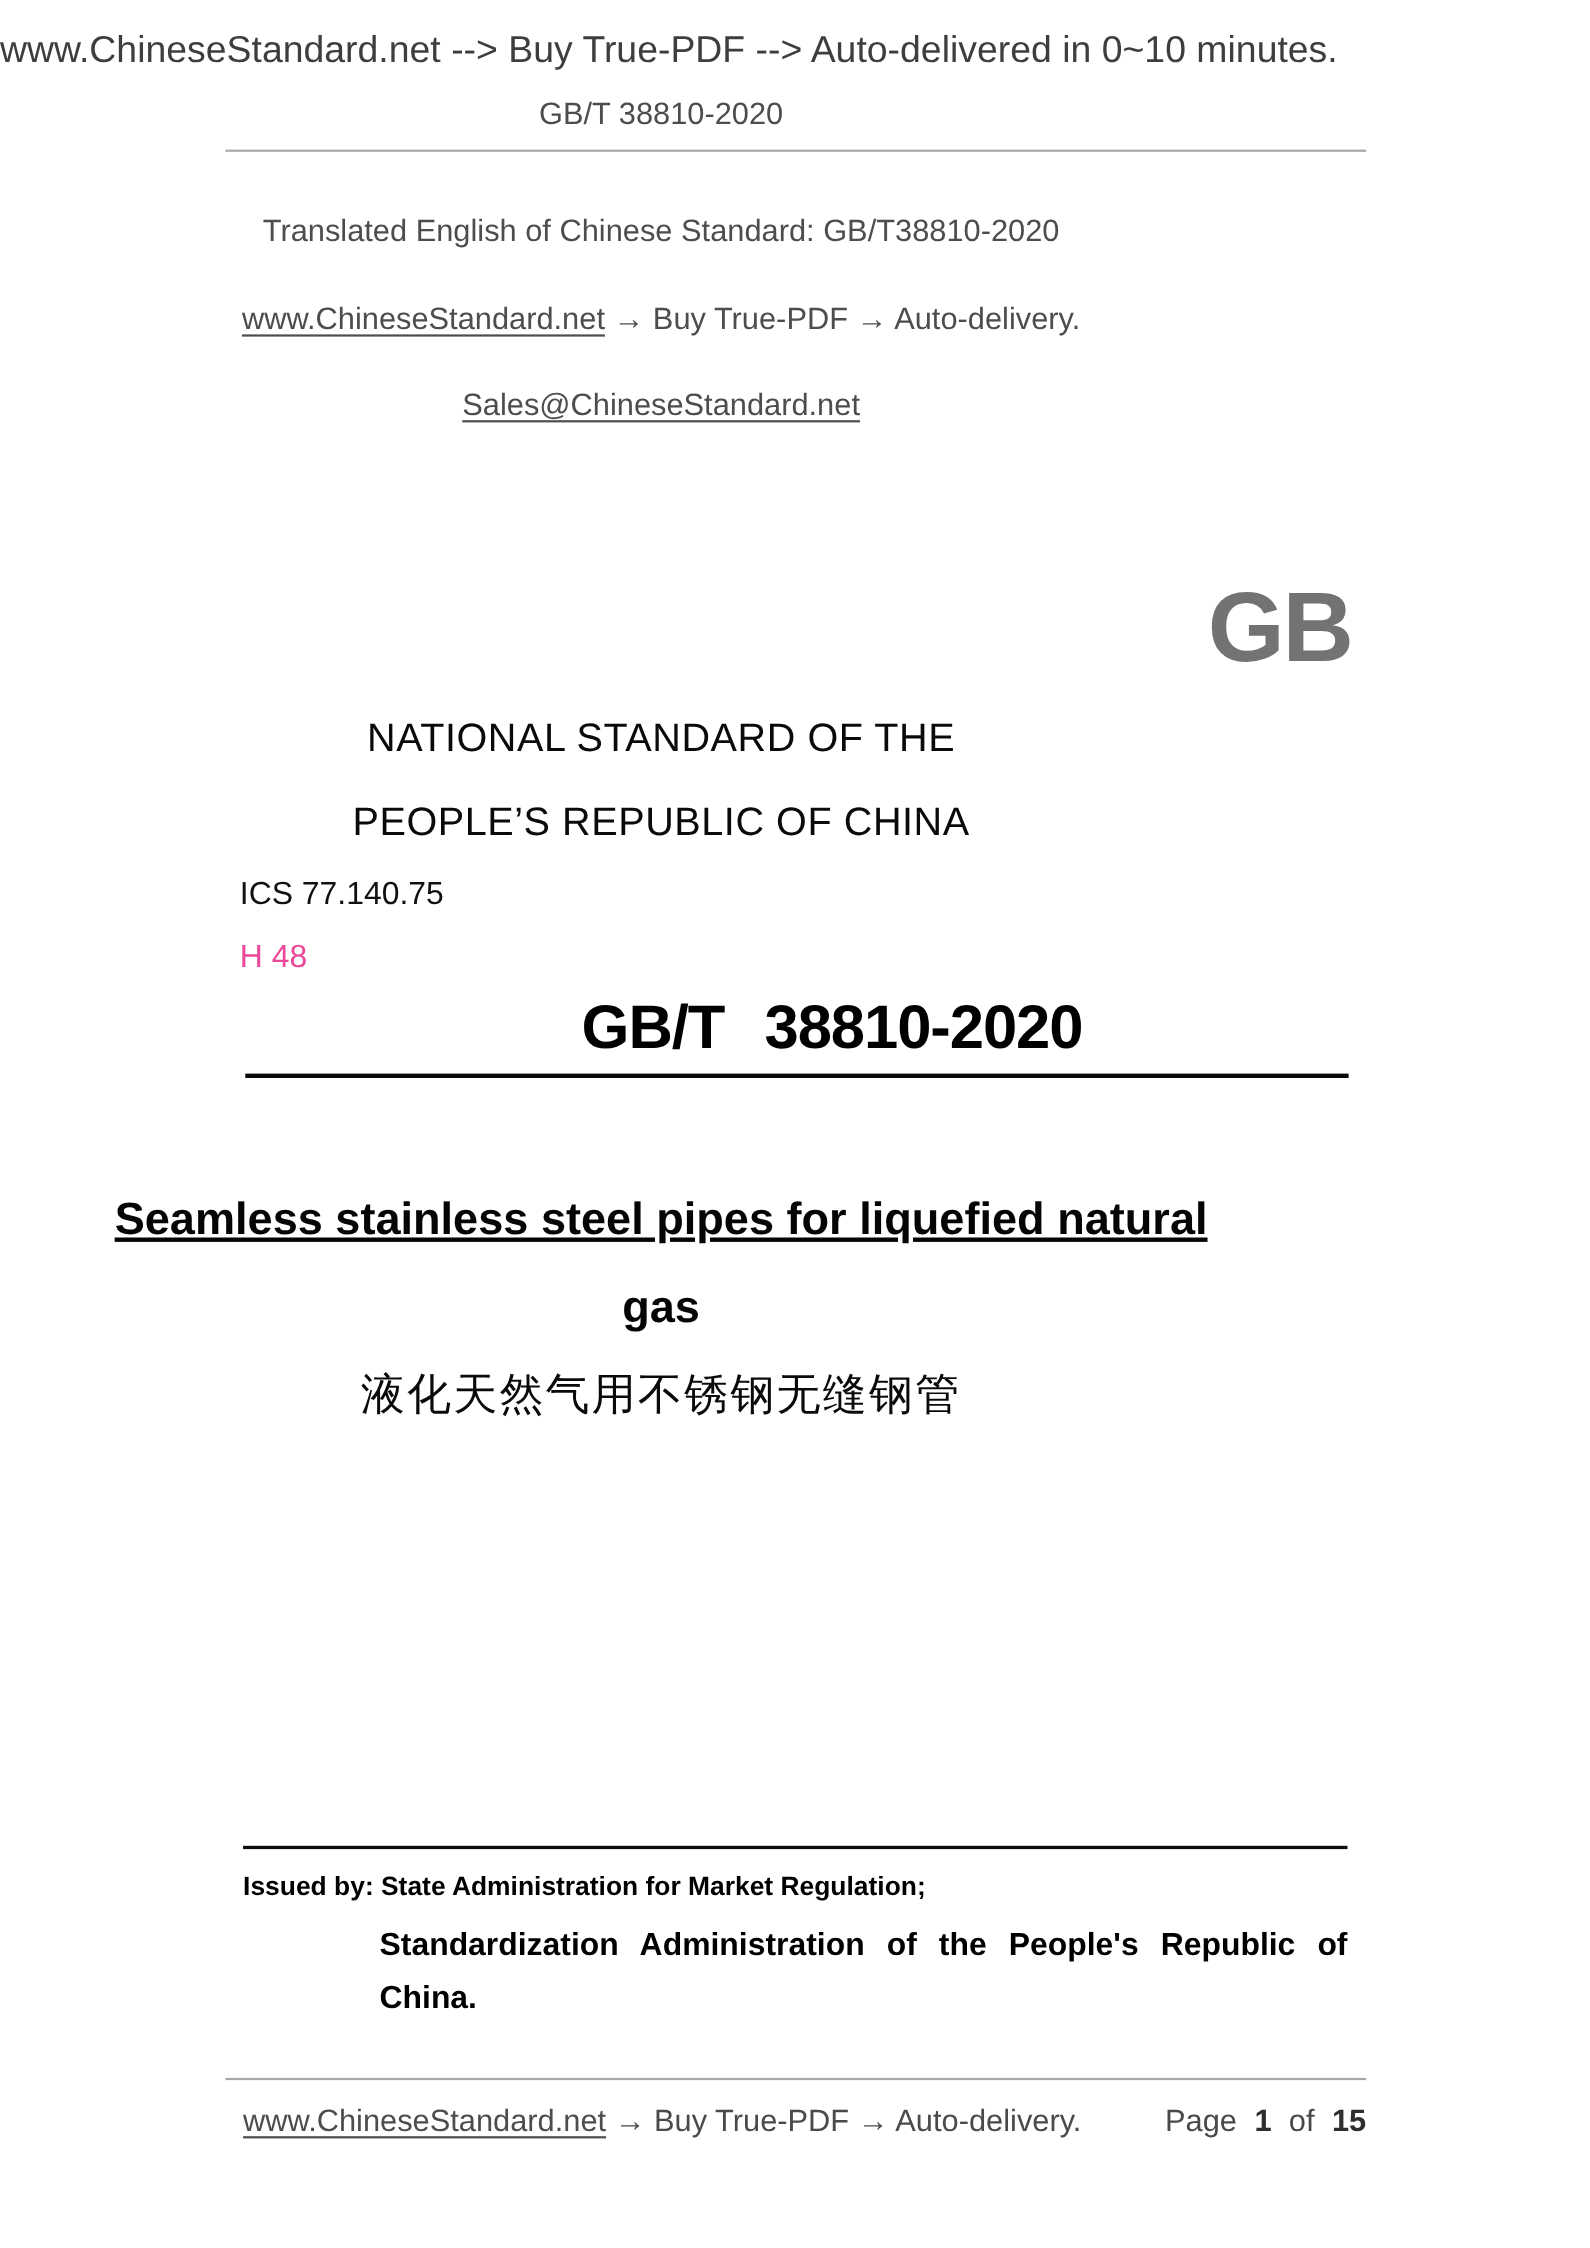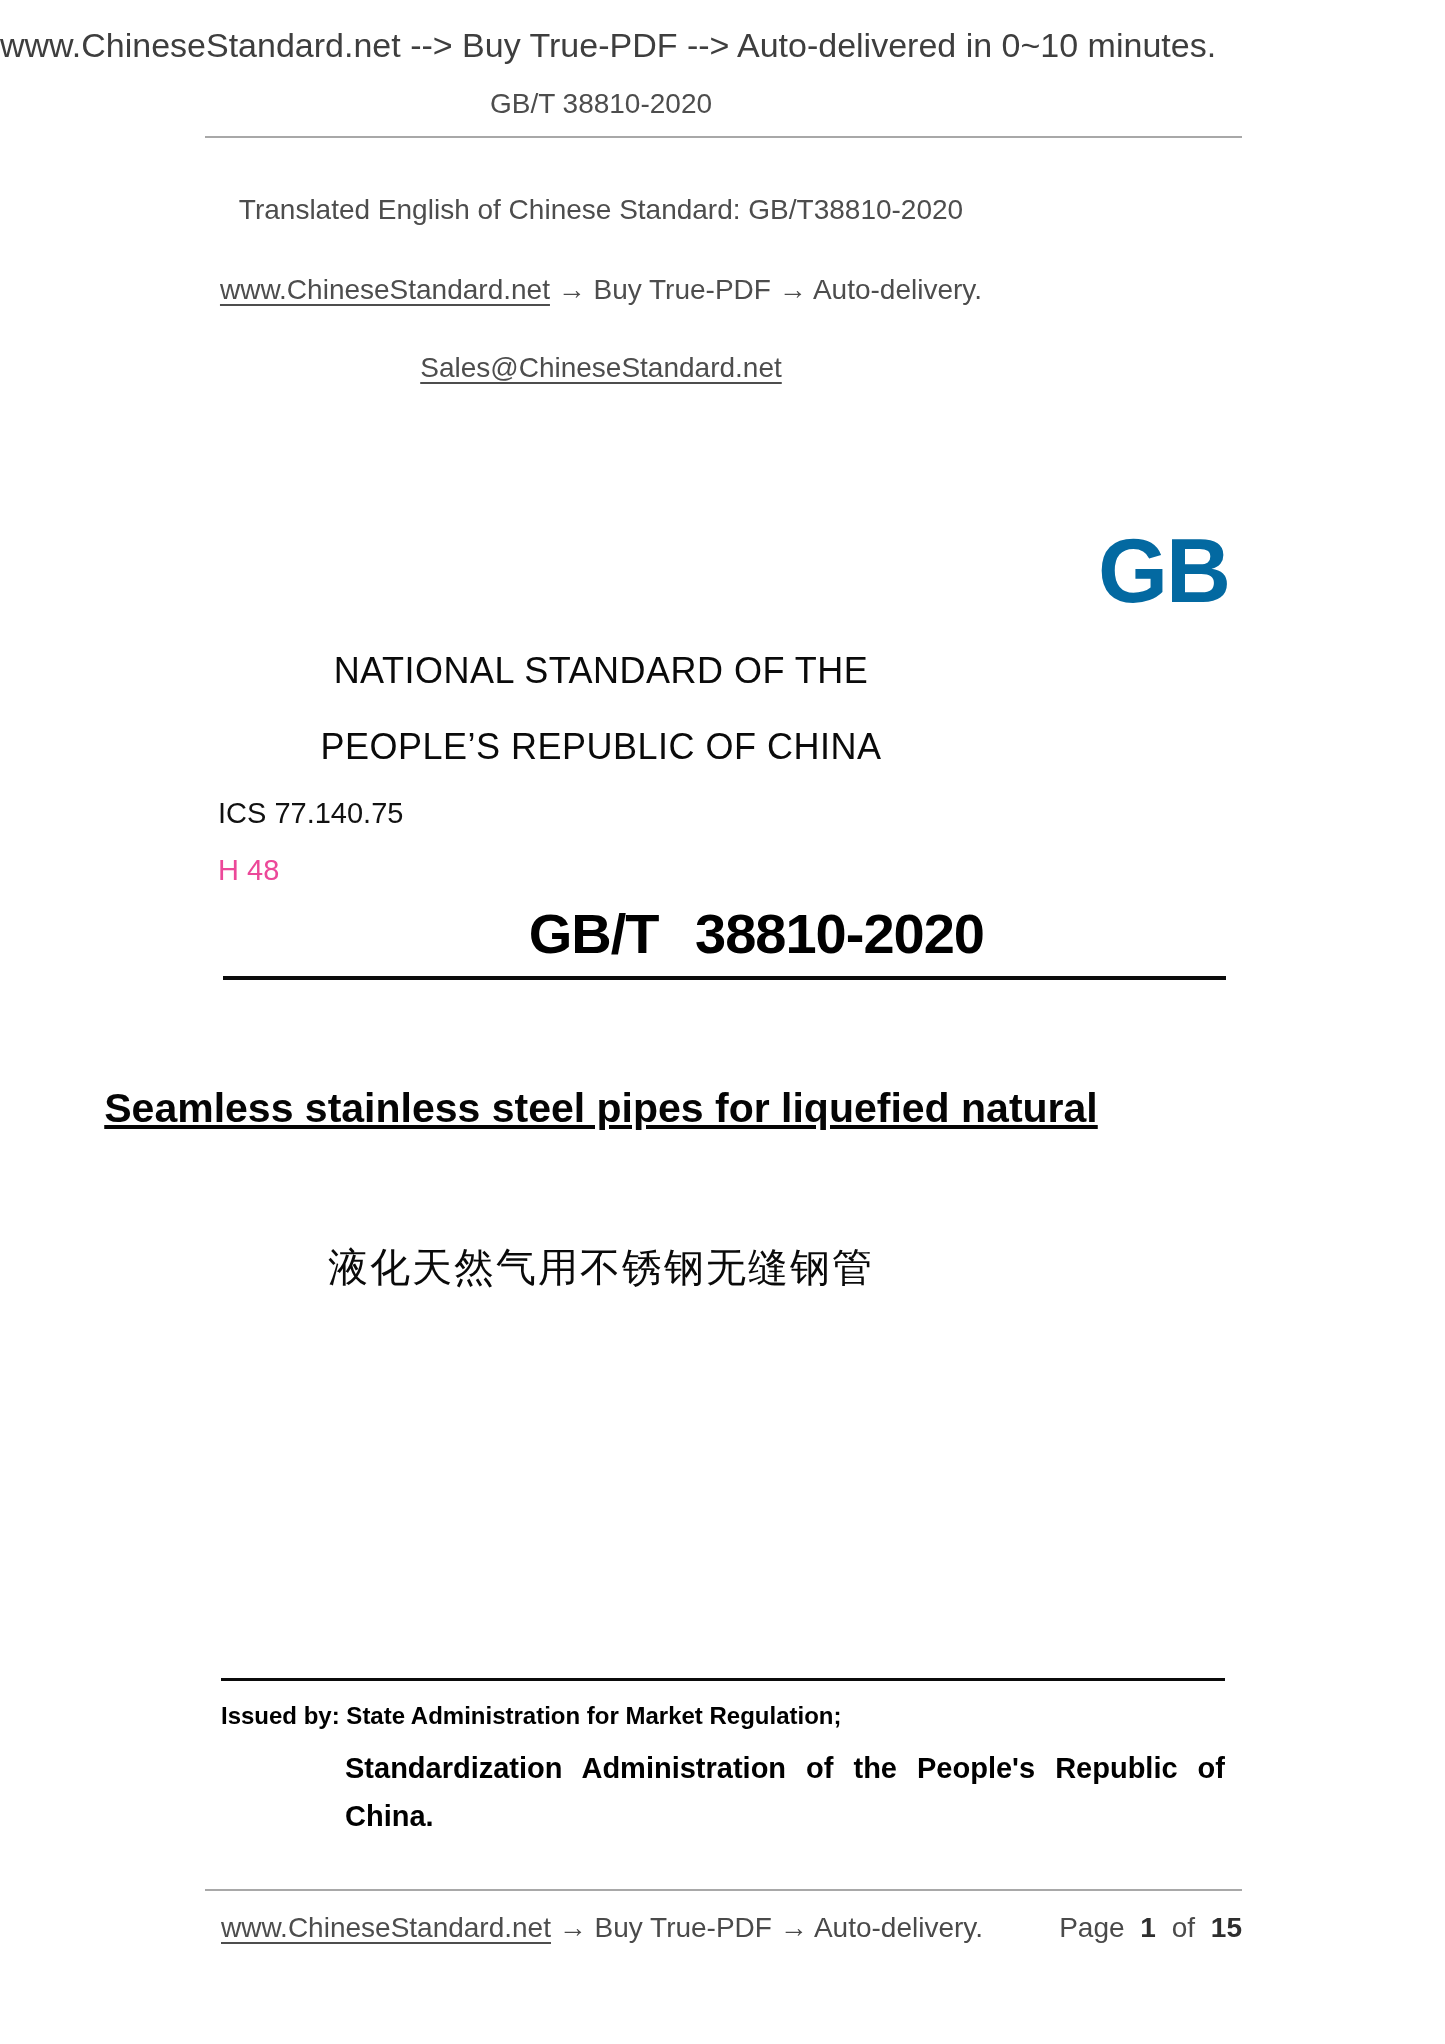--- a/index.html
+++ b/index.html
@@ -73,21 +73,21 @@
   }
   
   .gb-logo {
     position: absolute;
     left: 1098px;
     top: 526px;
     font-size: 90px;
     font-weight: bold;
     letter-spacing: -2px;
     line-height: 1;
-    color: #0369a1;
+    color: #737373;
   }
   .nat-line1 {
     top: 650px;
     font-size: 36px;
     letter-spacing: 0.5px;
     color: #0a0a0a;
   }
   .nat-line2 {
     top: 726px;
     font-size: 36px;
@@ -245,20 +245,21 @@
   <div class="centered nat-line1">NATIONAL STANDARD OF THE</div>
   <div class="centered nat-line2">PEOPLE’S REPUBLIC OF CHINA</div>
 
   <div class="ics-code">ICS 77.140.75</div>
   <div class="class-code">H 48</div>
 
   <div class="big-code">GB/T 38810-2020</div>
   <div class="rule rule-black rule-code"></div>
 
   <div class="centered title-en-1">Seamless stainless steel pipes for liquefied natural</div>
+  <div class="centered title-en-2">gas</div>
   <div class="centered title-zh">液化天然气用不锈钢无缝钢管</div>
 
   <div class="rule rule-black rule-issue"></div>
   <div class="issued-by">Issued by: State Administration for Market Regulation;</div>
   <div class="issued-by-cont1">Standardization Administration of the People's Republic of</div>
   <div class="issued-by-cont2">China.</div>
 
   <div class="rule rule-footer"></div>
   <div class="footer-row">
     <div class="footer-left"><span class="link">www.ChineseStandard.net</span><span> → Buy True-PDF → Auto-delivery.</span></div>

